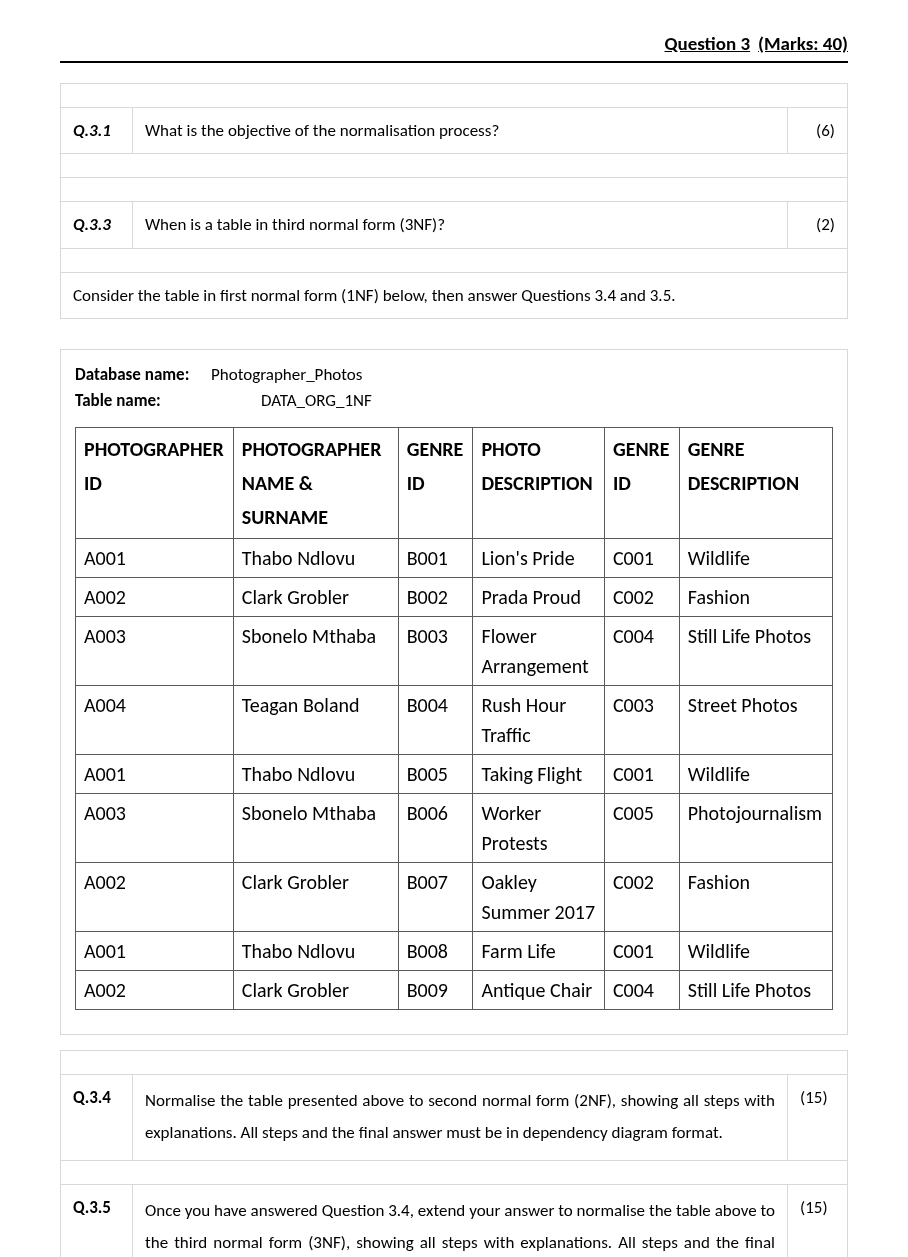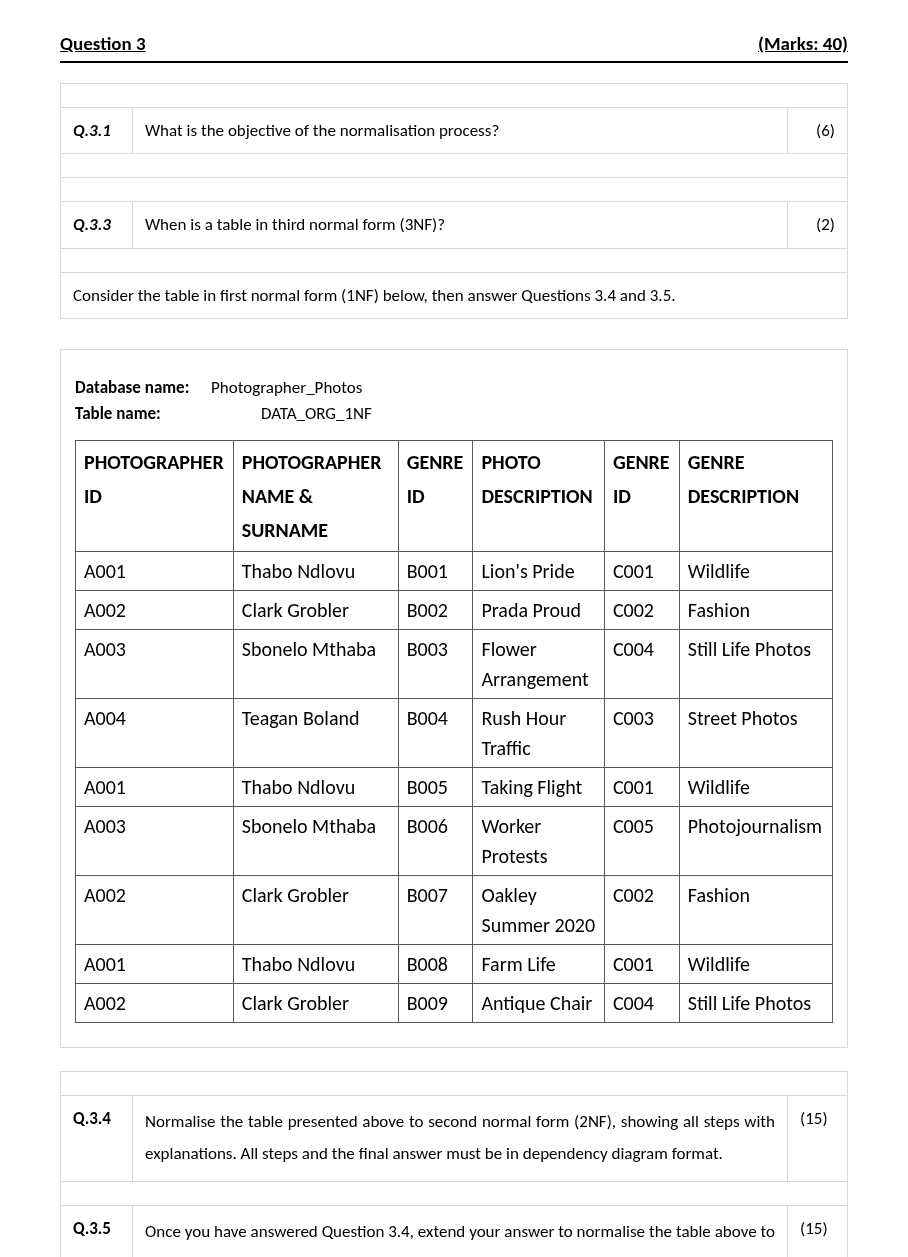--- a/index.html
+++ b/index.html
@@ -6,21 +6,21 @@
     body {
       font-family: Calibri, "Segoe UI", Arial, sans-serif;
       background: #fff;
       color: #000;
       padding: 30px 60px;
       font-size: 17px;
       line-height: 1.5;
     }
     .header-row {
       display: flex;
-      justify-content: space-between;
+      justify-content: flex-end;
       align-items: baseline;
       font-weight: bold;
       text-decoration: underline;
       border-bottom: 2px solid #000;
       padding-bottom: 2px;
       margin-bottom: 20px;
       font-size: 19px;
       gap: 8px;
     }
     .qtable {
@@ -42,22 +42,22 @@
     }
     .qtable td.marks {
       width: 60px;
       text-align: right;
       white-space: nowrap;
     }
     .qtable td.spacer { height: 24px; }
     .qtable td.instr { padding: 10px 12px; }
     .dbblock {
       border: 1px solid #d8d8d8;
-      padding: 25px 14px 24px 14px;
-      margin-bottom: 23px;
+      padding: 12px 14px 24px 14px;
+      margin-bottom: 15px;
     }
     .dblabel { display: flex; gap: 6px; }
     .dblabel .lab { font-weight: bold; min-width: 130px; }
     .dblabel .val { }
     .dblabel.second .val { margin-left: 50px; }
     .data-table {
       width: 100%;
       border-collapse: collapse;
       margin-top: 14px;
     }
@@ -192,21 +192,21 @@
           <td>Sbonelo Mthaba</td>
           <td>B006</td>
           <td>Worker Protests</td>
           <td>C005</td>
           <td>Photojournalism</td>
         </tr>
         <tr>
           <td>A002</td>
           <td>Clark Grobler</td>
           <td>B007</td>
-          <td>Oakley Summer 2020</td>
+          <td>Oakley Summer 2017</td>
           <td>C002</td>
           <td>Fashion</td>
         </tr>
         <tr>
           <td>A001</td>
           <td>Thabo Ndlovu</td>
           <td>B008</td>
           <td>Farm Life</td>
           <td>C001</td>
           <td>Wildlife</td>

